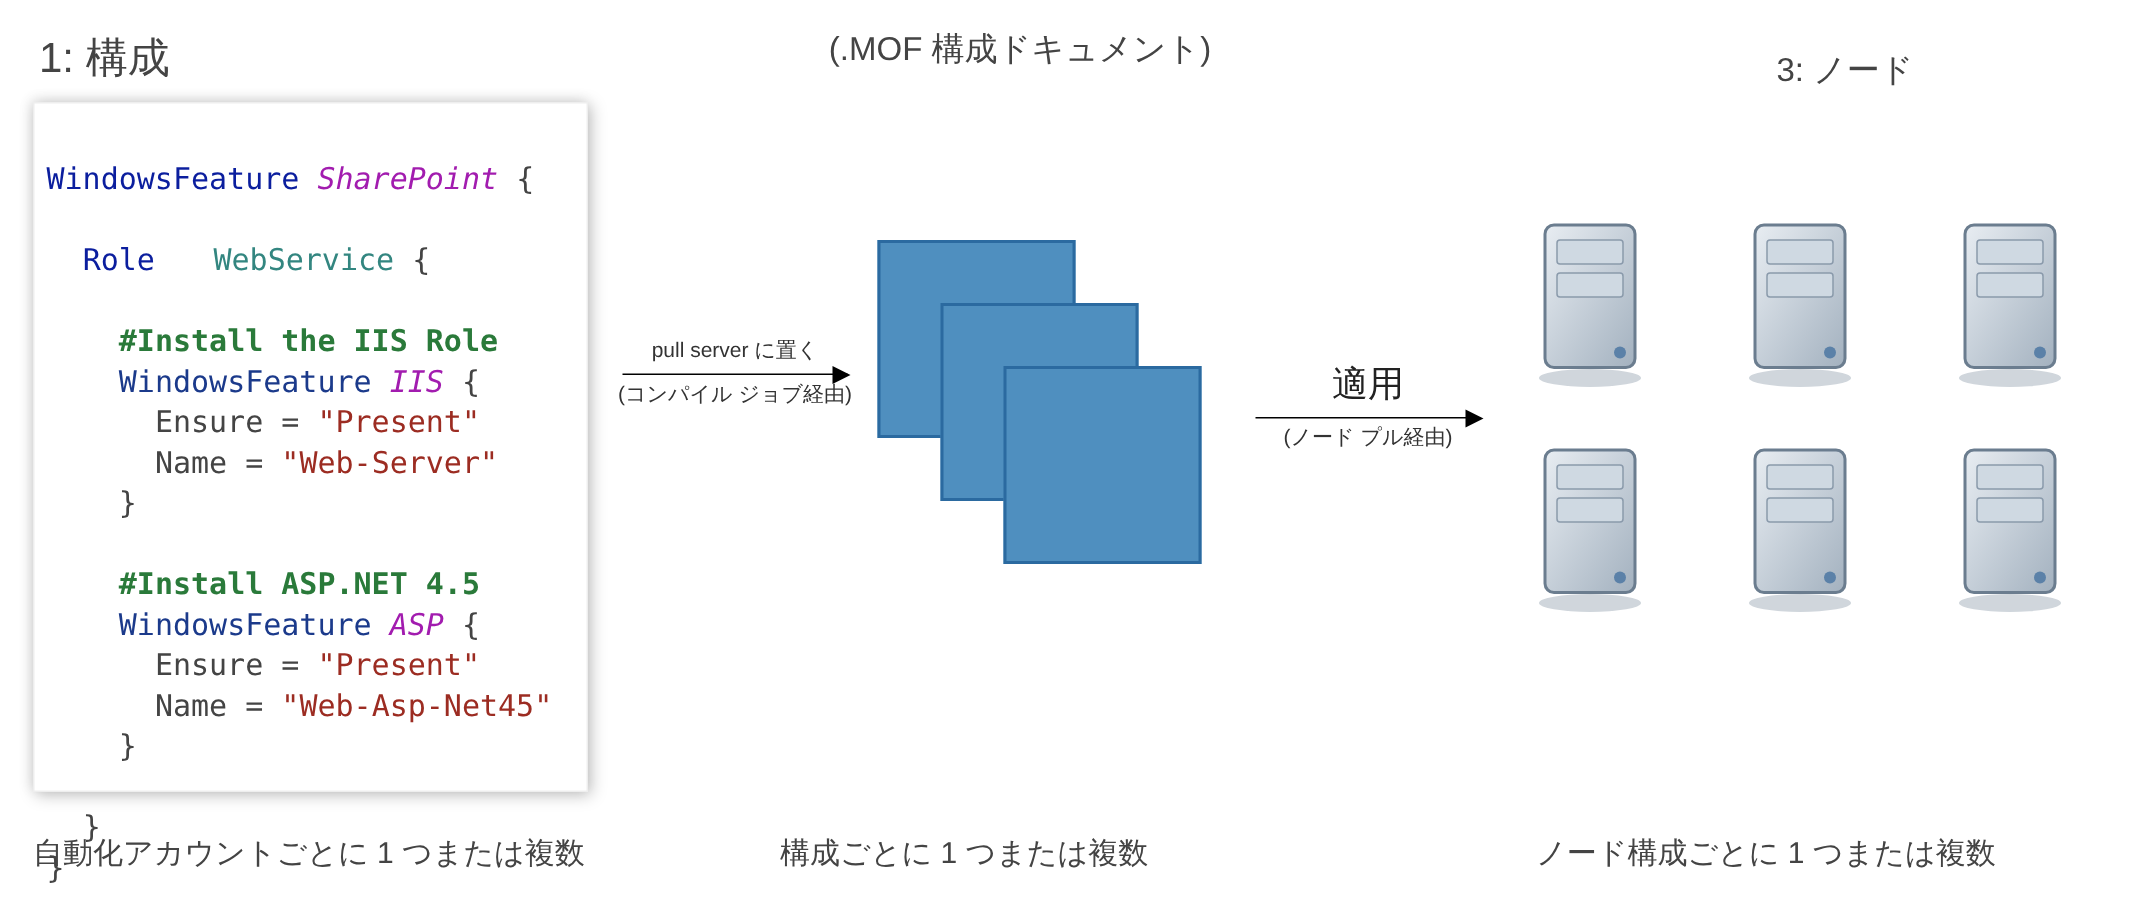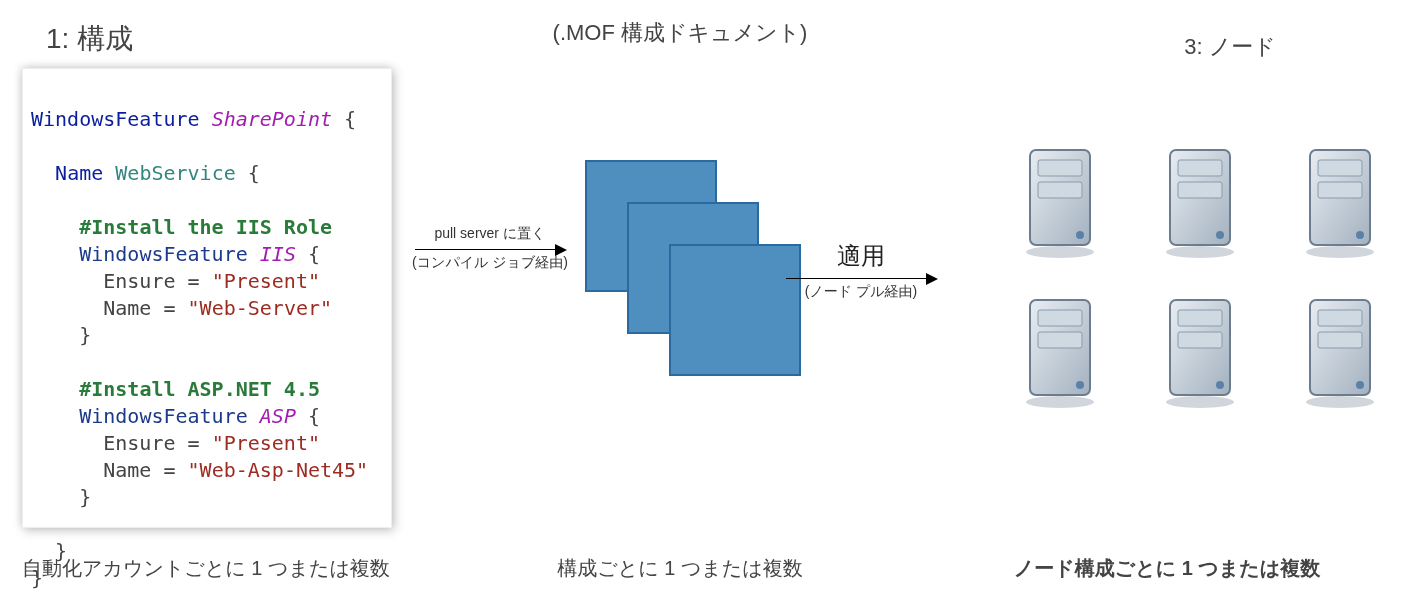--- a/index.html
+++ b/index.html
@@ -7,35 +7,35 @@
     font-family: "Segoe UI", Meiryo, sans-serif;
     background: #fff;
     width: 1423px;
     height: 602px;
     position: relative;
     color: #444;
   }
   .col { position: absolute; }
   .heading { font-size: 28px; color: #444; }
   .sub { font-size: 22px; color: #444; }
-  .caption { font-size: 20px; color: #444; text-align: center; }
+  .caption { font-size: 20px; color: #444; }
   
   .codebox {
     background: #fff;
     border: 1px solid #eee;
     box-shadow: 2px 2px 10px rgba(0,0,0,0.25), -2px -2px 8px rgba(0,0,0,0.08);
     padding: 10px 8px 10px 8px;
     font-family: Consolas, monospace;
     font-size: 20px;
     line-height: 1.35;
     white-space: pre;
   }
   .kw { color: #0b1e9e; }          
   .name { color: #a21caf; font-style: italic; }        
-  .ws  { color: #338680; }         
+  .ws  { color: #338680; margin-left: 27px; }         
   .cmt { color: #2a7a3a; font-weight: bold; }         
   .type{ color: #1b3a8b; }         
   .str { color: #9c2c22; }         
   
   .arrow-label { text-align: center; font-size: 20px; color: #222; }
   .arrow-sub   { text-align: center; font-size: 14px; color: #333; }
   .arrow-line  {
     height: 0;
     border-top: 1.5px solid #000;
     position: relative;
@@ -57,28 +57,28 @@
     background: #4f8fbf;
     border: 2px solid #2b6aa0;
   }
   
   .servers { display: grid; grid-template-columns: repeat(3, 1fr); gap: 30px 40px; }
   .server  { width: 90px; height: 120px; position: relative; }
 </style>
 </head>
 <body>
 
-<div class="col" style="left:26px; top:20px; width:370px;margin-left:20px;">
+<div class="col" style="left:26px; top:20px; width:370px;">
   <div class="heading">1: 構成</div>
 </div>
 
 <div class="codebox col" style="left:22px; top:68px; width:370px; height:460px;">
 <span class="kw">WindowsFeature</span> <span class="name">SharePoint</span><span> {</span>
 
-  <span class="kw">Name</span> <span class="ws">WebService</span><span> {</span>
+  <span class="kw">Role</span> <span class="ws">WebService</span><span> {</span>
 
     <span class="cmt">#Install the IIS Role</span>
     <span class="type">WindowsFeature</span> <span class="name">IIS</span><span> {</span>
       <span>Ensure = </span><span class="str">"Present"</span>
       <span>Name = </span><span class="str">"Web-Server"</span>
     <span>}</span>
 
     <span class="cmt">#Install ASP.NET 4.5</span>
     <span class="type">WindowsFeature</span> <span class="name">ASP</span><span> {</span>
       <span>Ensure = </span><span class="str">"Present"</span>
@@ -102,21 +102,21 @@
 </div>
 
 <div class="docs col" style="left:585px; top:160px;">
   <div class="doc" style="left:0; top:0;"></div>
   <div class="doc" style="left:42px; top:42px;"></div>
   <div class="doc" style="left:84px; top:84px;"></div>
 </div>
 
 <div class="caption col" style="left:520px; top:555px; width:320px;">構成ごとに 1 つまたは複数</div>
 
-<div class="col" style="left:776px; top:240px; width:170px;">
+<div class="col" style="left:827px; top:240px; width:170px;">
   <div class="arrow-label" style="font-size:24px;">適用</div>
   <div class="arrow-line" style="width:150px;"></div>
   <div class="arrow-sub">(ノード プル経由)</div>
 </div>
 
 <div class="col" style="left:1060px; top:32px; width:340px; text-align:center;">
   <div class="sub">3: ノード</div>
 </div>
 
 <div class="servers col" style="left:1020px; top:140px; width:380px;">
@@ -163,13 +163,13 @@
       </svg></div>
   <div class="server"><svg viewBox="0 0 90 120">
         <rect x="10" y="10" width="60" height="95" rx="6" fill="url(#g1)" stroke="#6b7d8f" stroke-width="2"></rect>
         <rect x="18" y="20" width="44" height="16" rx="2" fill="#cfd9e2" stroke="#8a9aab"></rect>
         <rect x="18" y="42" width="44" height="16" rx="2" fill="#cfd9e2" stroke="#8a9aab"></rect>
         <circle cx="60" cy="95" r="4" fill="#5b81a8"></circle>
         <ellipse cx="40" cy="112" rx="34" ry="6" fill="#d0d6dc"></ellipse>
       </svg></div>
 </div>
 
-<div class="caption col" style="left:967px; top:555px; width:400px;font-weight:bold;">ノード構成ごとに 1 つまたは複数</div>
+<div class="caption col" style="left:1024px; top:555px; width:400px;">ノード構成ごとに 1 つまたは複数</div>
 
 </body></html>

